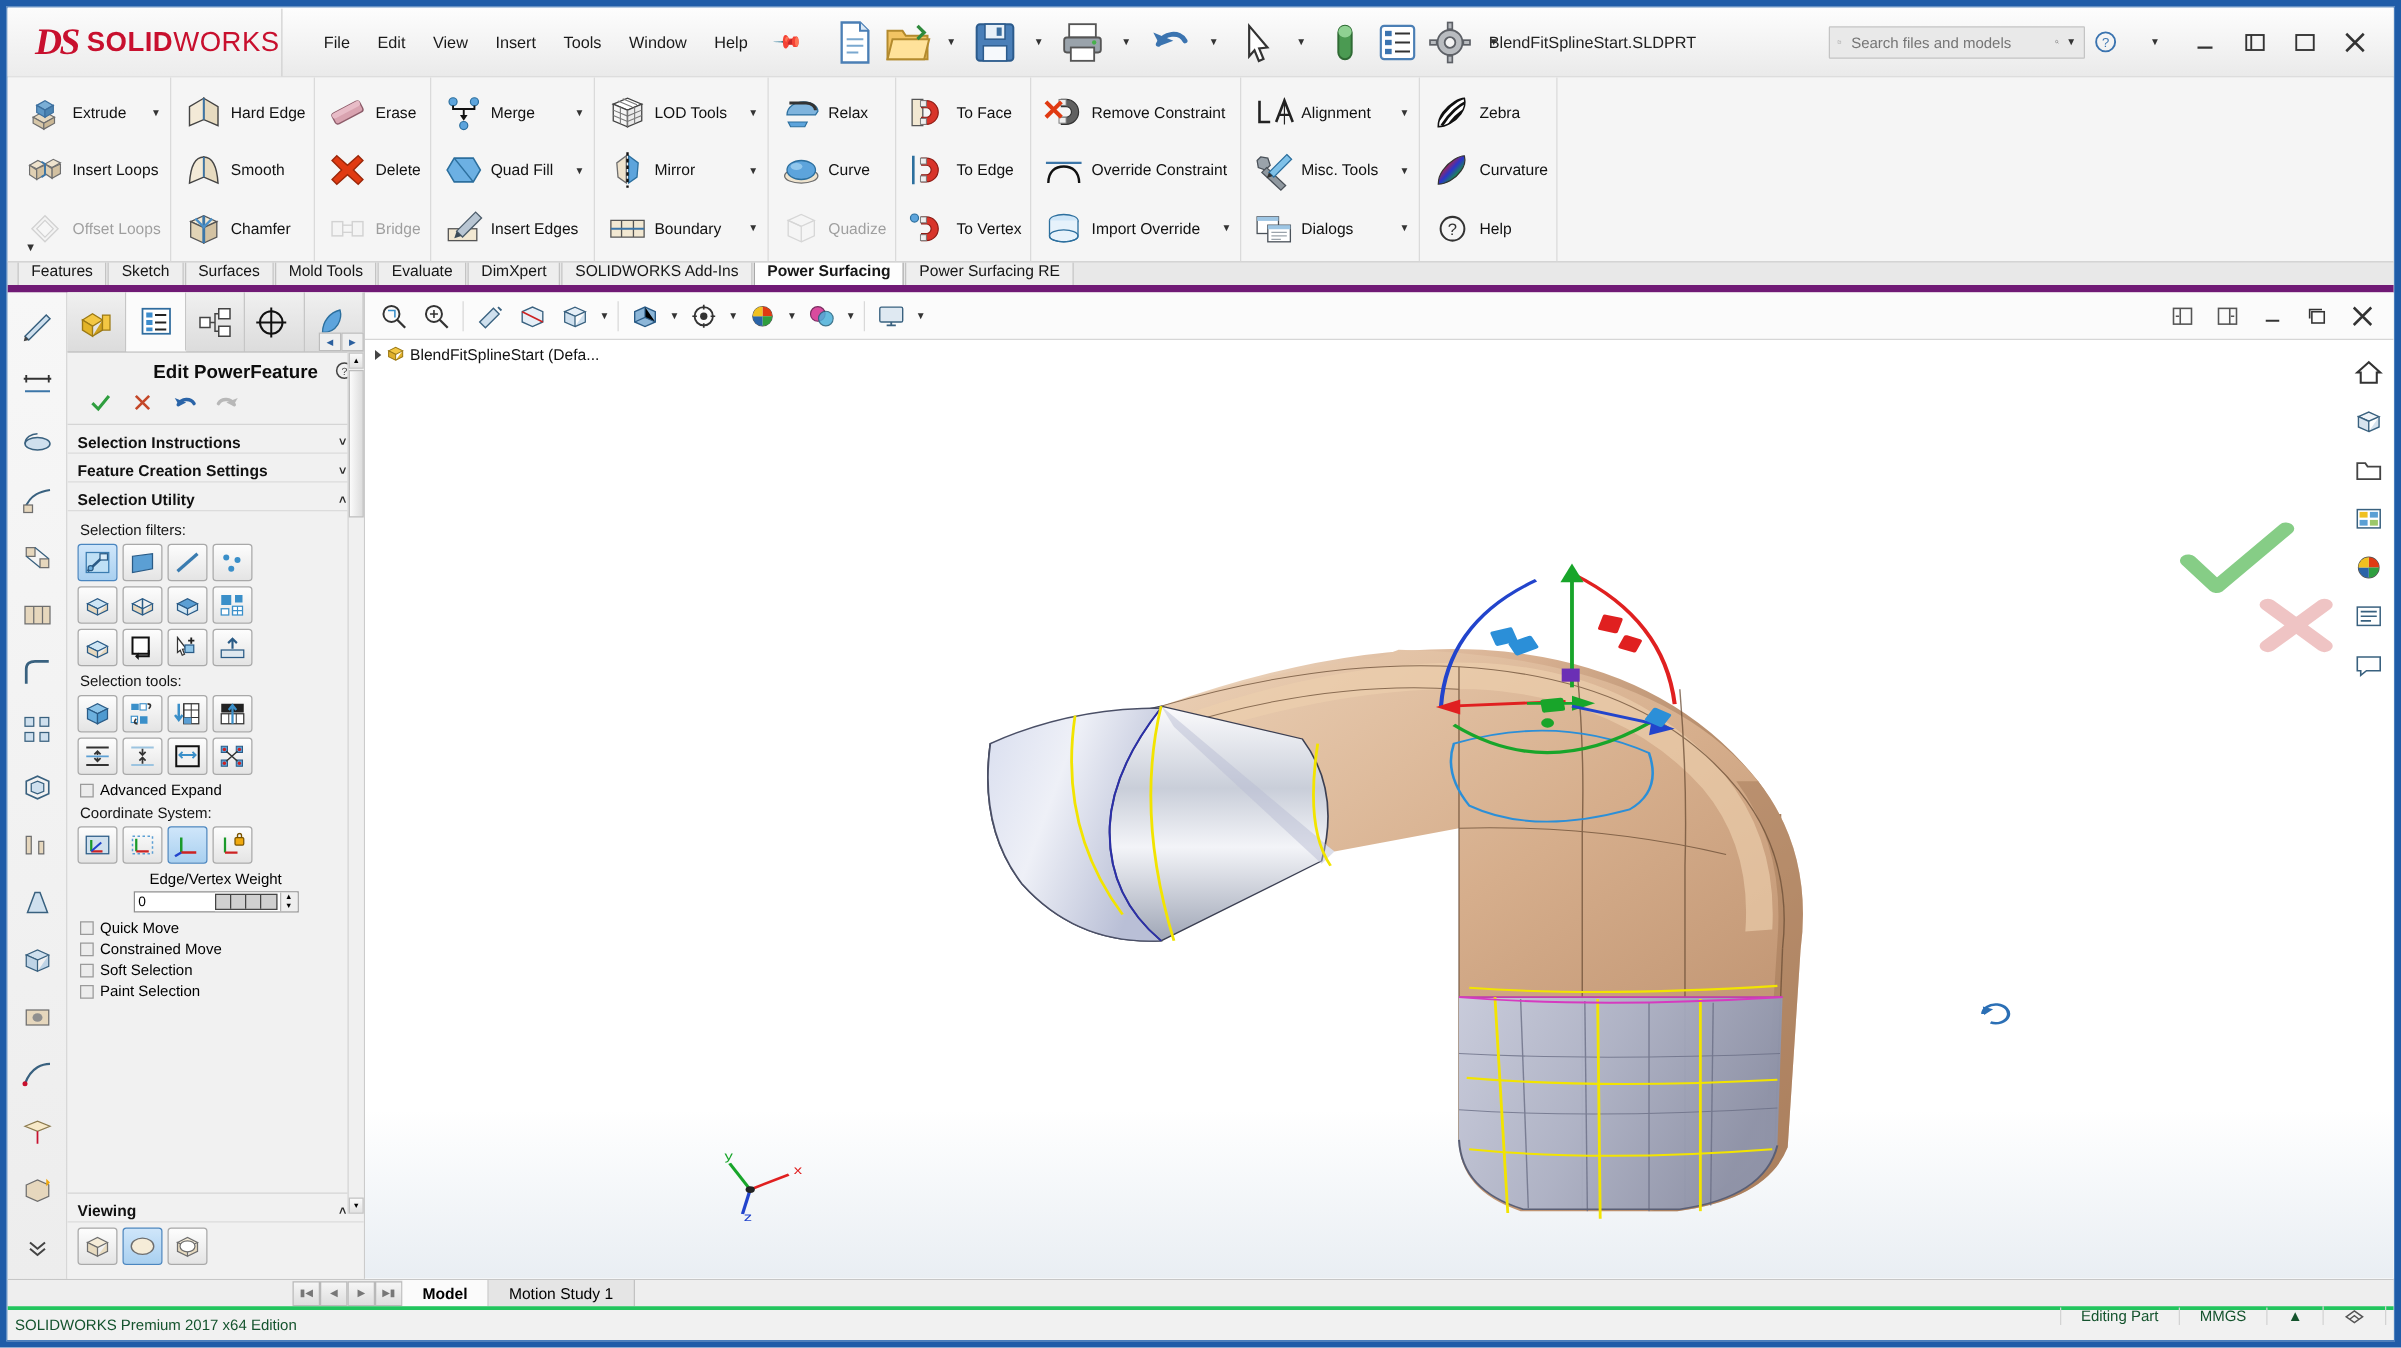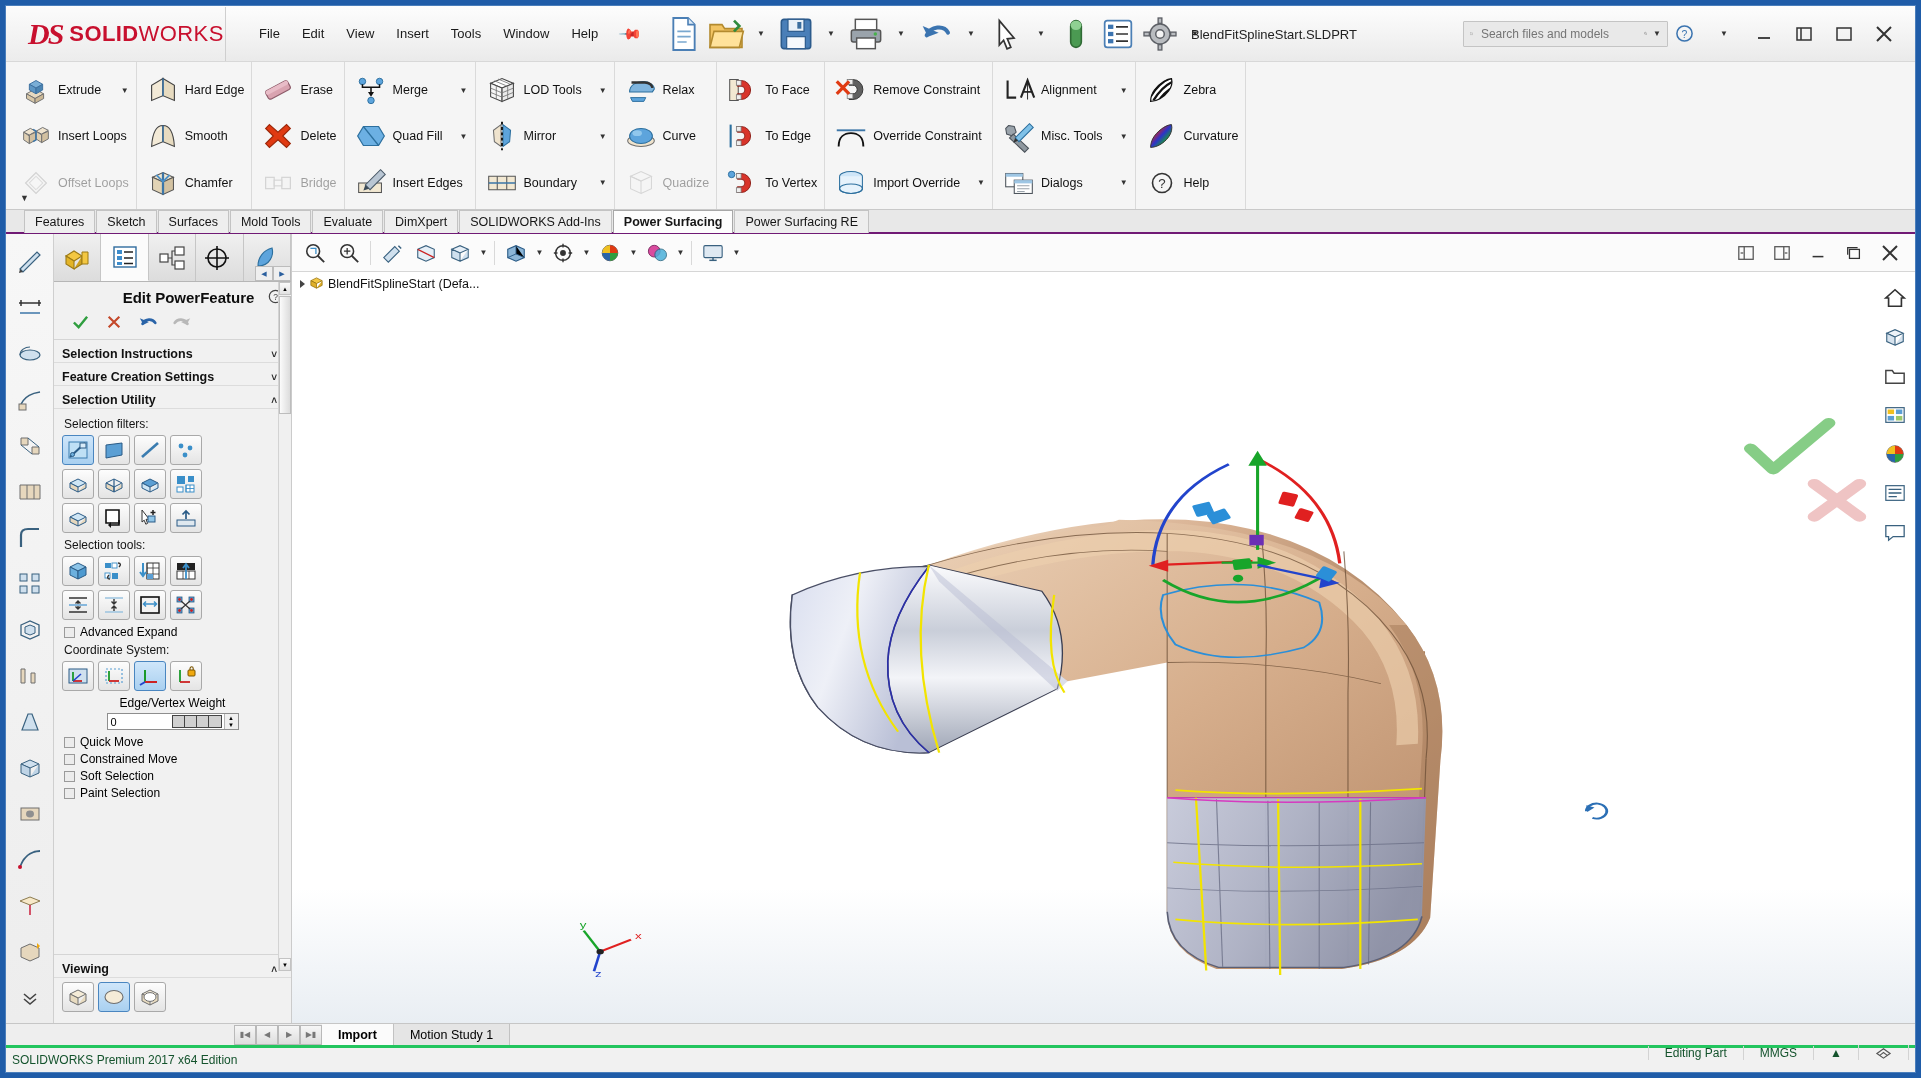--- a/index.html
+++ b/index.html
@@ -87,22 +87,22 @@
   .ritem .dd { margin-left:auto; padding-left:14px; font-size:8px; color:#333; }
   .ico { width:38px; height:38px; flex:0 0 38px; position:relative; }
   .ico svg { display:block; width:100%; height:100%; }
 
   .ribbon-collapse {
     position:absolute; left:14px; bottom:6px; font-size:9px; color:#333; cursor:pointer;
   }
 
   
   .tabstrip {
-    flex:0 0 24px; height:24px; background:#e8e8e8; display:flex; 
-    border-bottom:2px solid #701a75; padding-left:18px;
+    flex:0 0 24px; height:24px; background:#e8e8e8; display:flex; align-items:flex-end;
+    border-bottom:6px solid #701a75; padding-left:8px;
   }
   .tab {
     height:23px; display:flex; align-items:center; padding:0 10px; font-size:12.5px;
     background:#eeeeee; border:1px solid #c3c3c3; border-bottom:none; margin-right:1px; cursor:pointer;
     color:#161616;
   }
   .tab.active { background:#fdfdfd; font-weight:bold; border-color:#a8a8a8; }
 
   
   .body { flex:1; display:flex; position:relative; min-height:0; }
@@ -1583,21 +1583,21 @@
     </div>
   </div>
 
   <div class="tabbar">
     <div class="navbtns">
       <div class="navbtn">▮◀</div>
       <div class="navbtn">◀</div>
       <div class="navbtn">▶</div>
       <div class="navbtn">▶▮</div>
     </div>
-    <div class="btab active">Import</div>
+    <div class="btab active">Model</div>
     <div class="btab">Motion Study 1</div>
   </div>
 
   <div class="statusbar">
     <span>SOLIDWORKS Premium 2017 x64 Edition</span>
     <span class="sb-right">
       <span class="sb-cell">Editing Part</span>
       <span class="sb-cell">MMGS</span>
       <span class="sb-cell">▲</span>
       <span class="sb-cell last">

